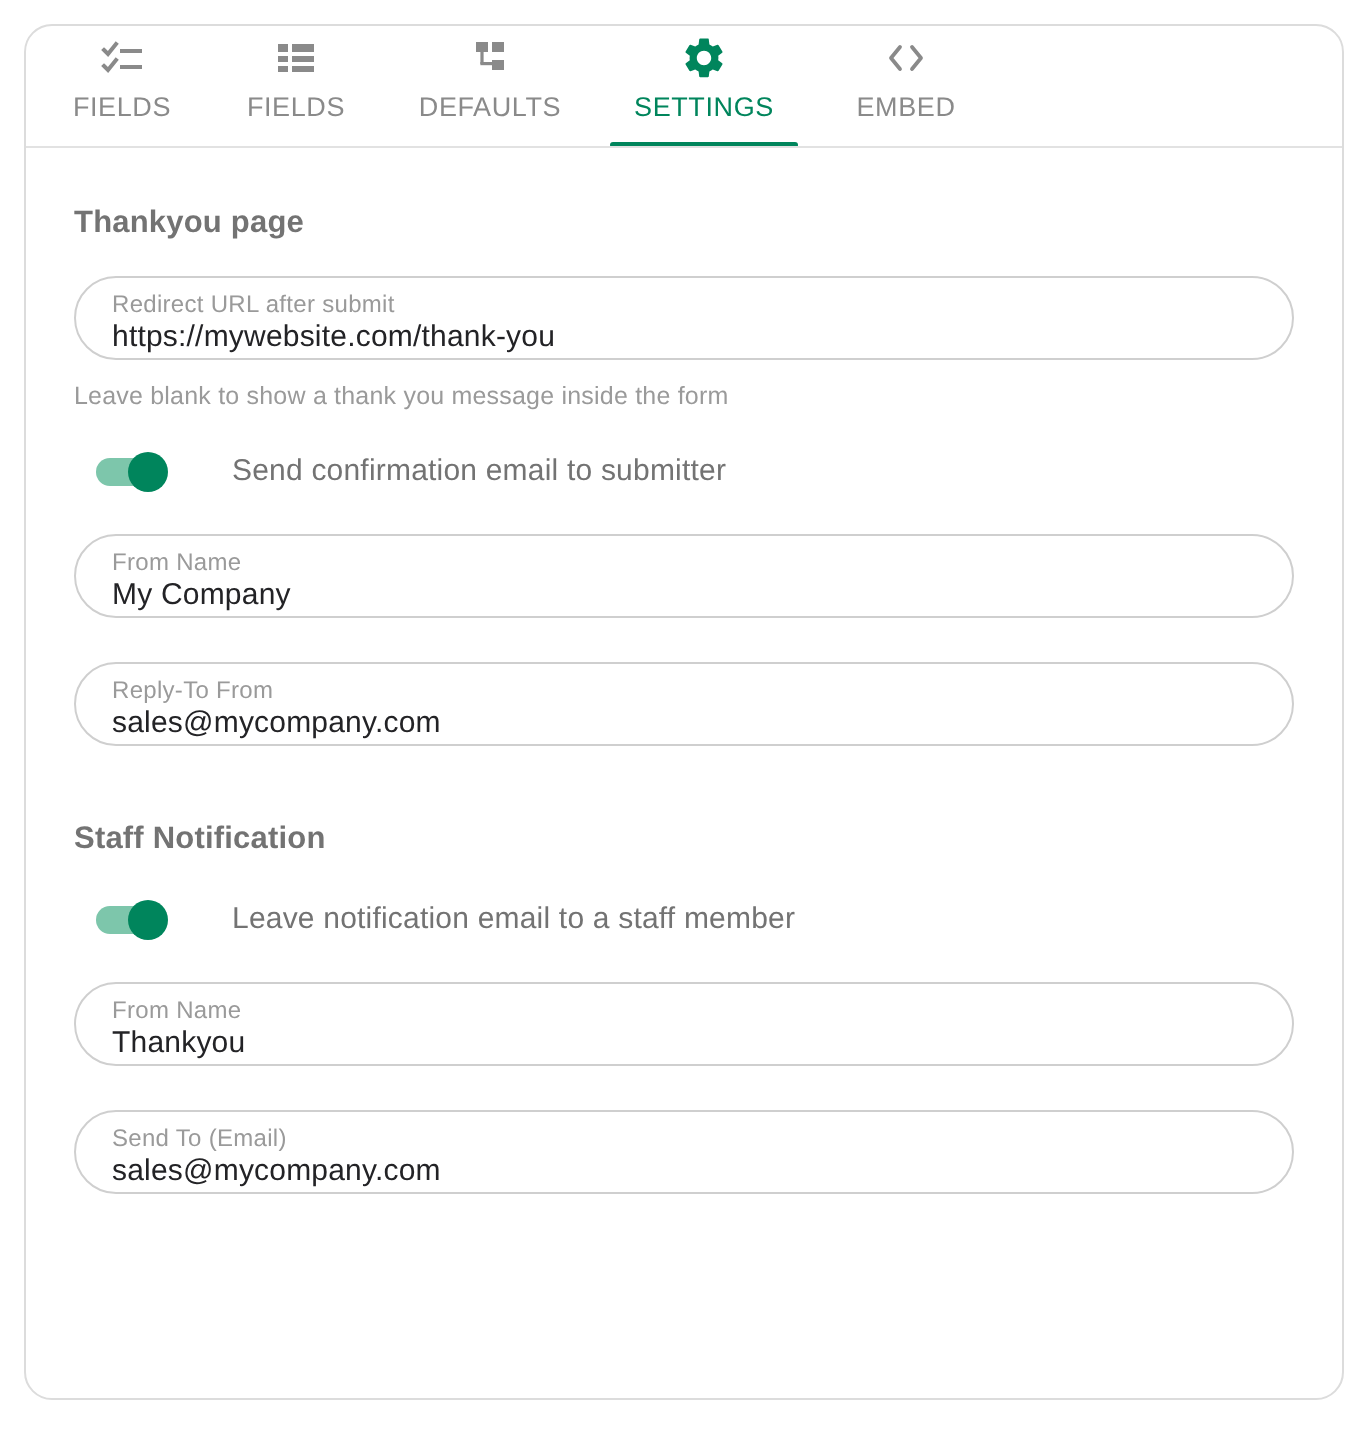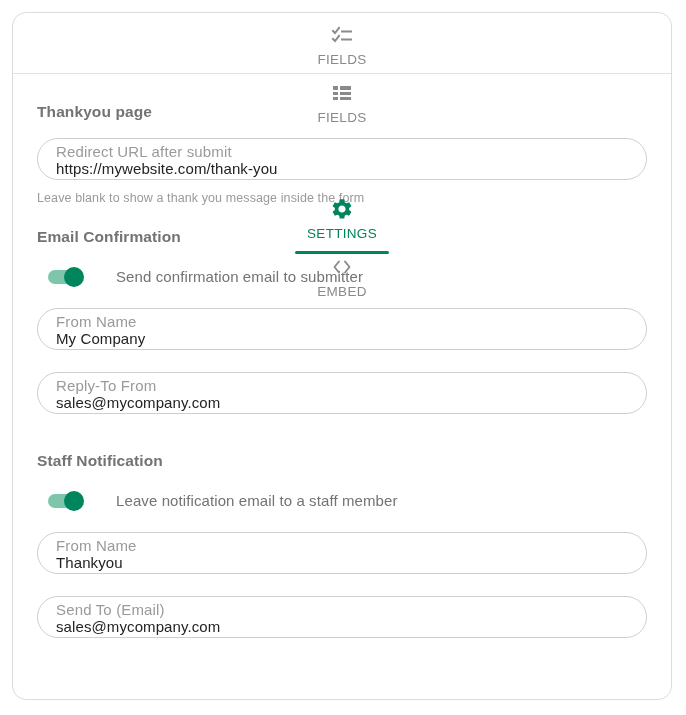--- a/index.html
+++ b/index.html
@@ -26,24 +26,23 @@
     background: #ffffff;
     box-sizing: border-box;
     overflow: hidden;
   }
 
   
   .tabbar {
     position: relative;
     height: 60px;
     display: flex;
-    align-items: center;
+    align-items: flex-end;
     padding: 8px 6px 0 6px;
     box-sizing: border-box;
-    flex-direction: column;
   }
   .tabbar-divider {
     position: absolute;
     left: 0;
     right: 0;
     top: 60px;
     height: 1px;
     background: #e2e2e2;
   }
   .tab {
@@ -117,21 +116,21 @@
     border-radius: 21px;
     box-sizing: border-box;
     background: #fff;
     padding: 5px 18px 0 18px;
     display: flex;
     flex-direction: column;
     justify-content: center;
     cursor: text;
   }
   .field-label {
-    font-size: 15px;
+    font-size: 12px;
     color: #9a9a9a;
     line-height: 12px;
     letter-spacing: 0.15px;
   }
   .field-value {
     font-size: 15px;
     color: #232326;
     line-height: 19px;
     letter-spacing: 0.1px;
     margin-top: 1px;
@@ -256,21 +255,20 @@
 
     <h2 class="section-title sec-thankyou">Thankyou page</h2>
 
     <div class="field f-redirect">
       <span class="field-label">Redirect URL after submit</span>
       <span class="field-value">https://mywebsite.com/thank-you</span>
     </div>
 
     <div class="helper">Leave blank to show a thank you message inside the form</div>
 
-    <h2 class="section-title sec-email">Email Confirmation</h2>
 
     <div class="toggle-row">
       <span class="toggle">
         <span class="knob"></span>
       </span>
       <span class="toggle-text">Send confirmation email to submitter</span>
     </div>
 
     <div class="field f-gap1">
       <span class="field-label">From Name</span>

